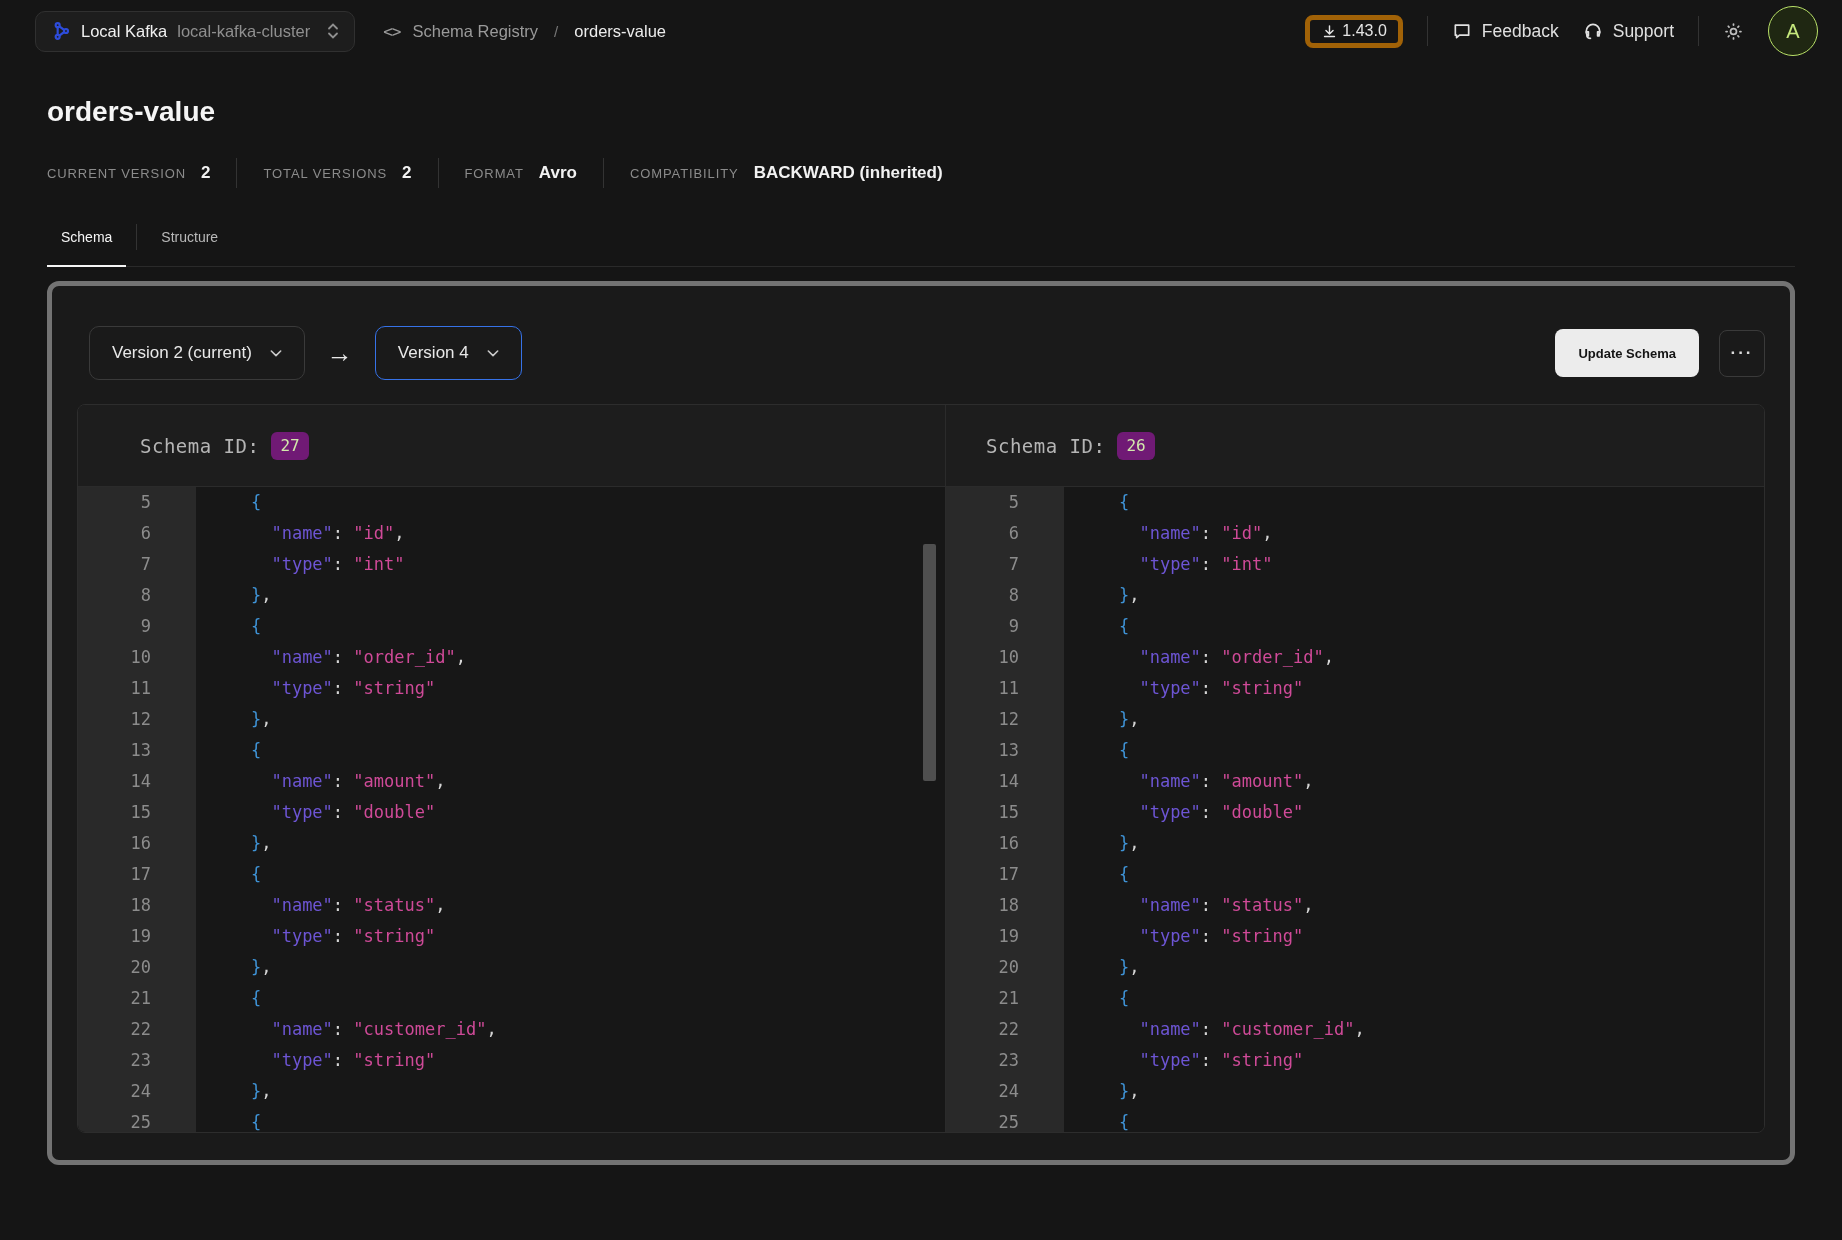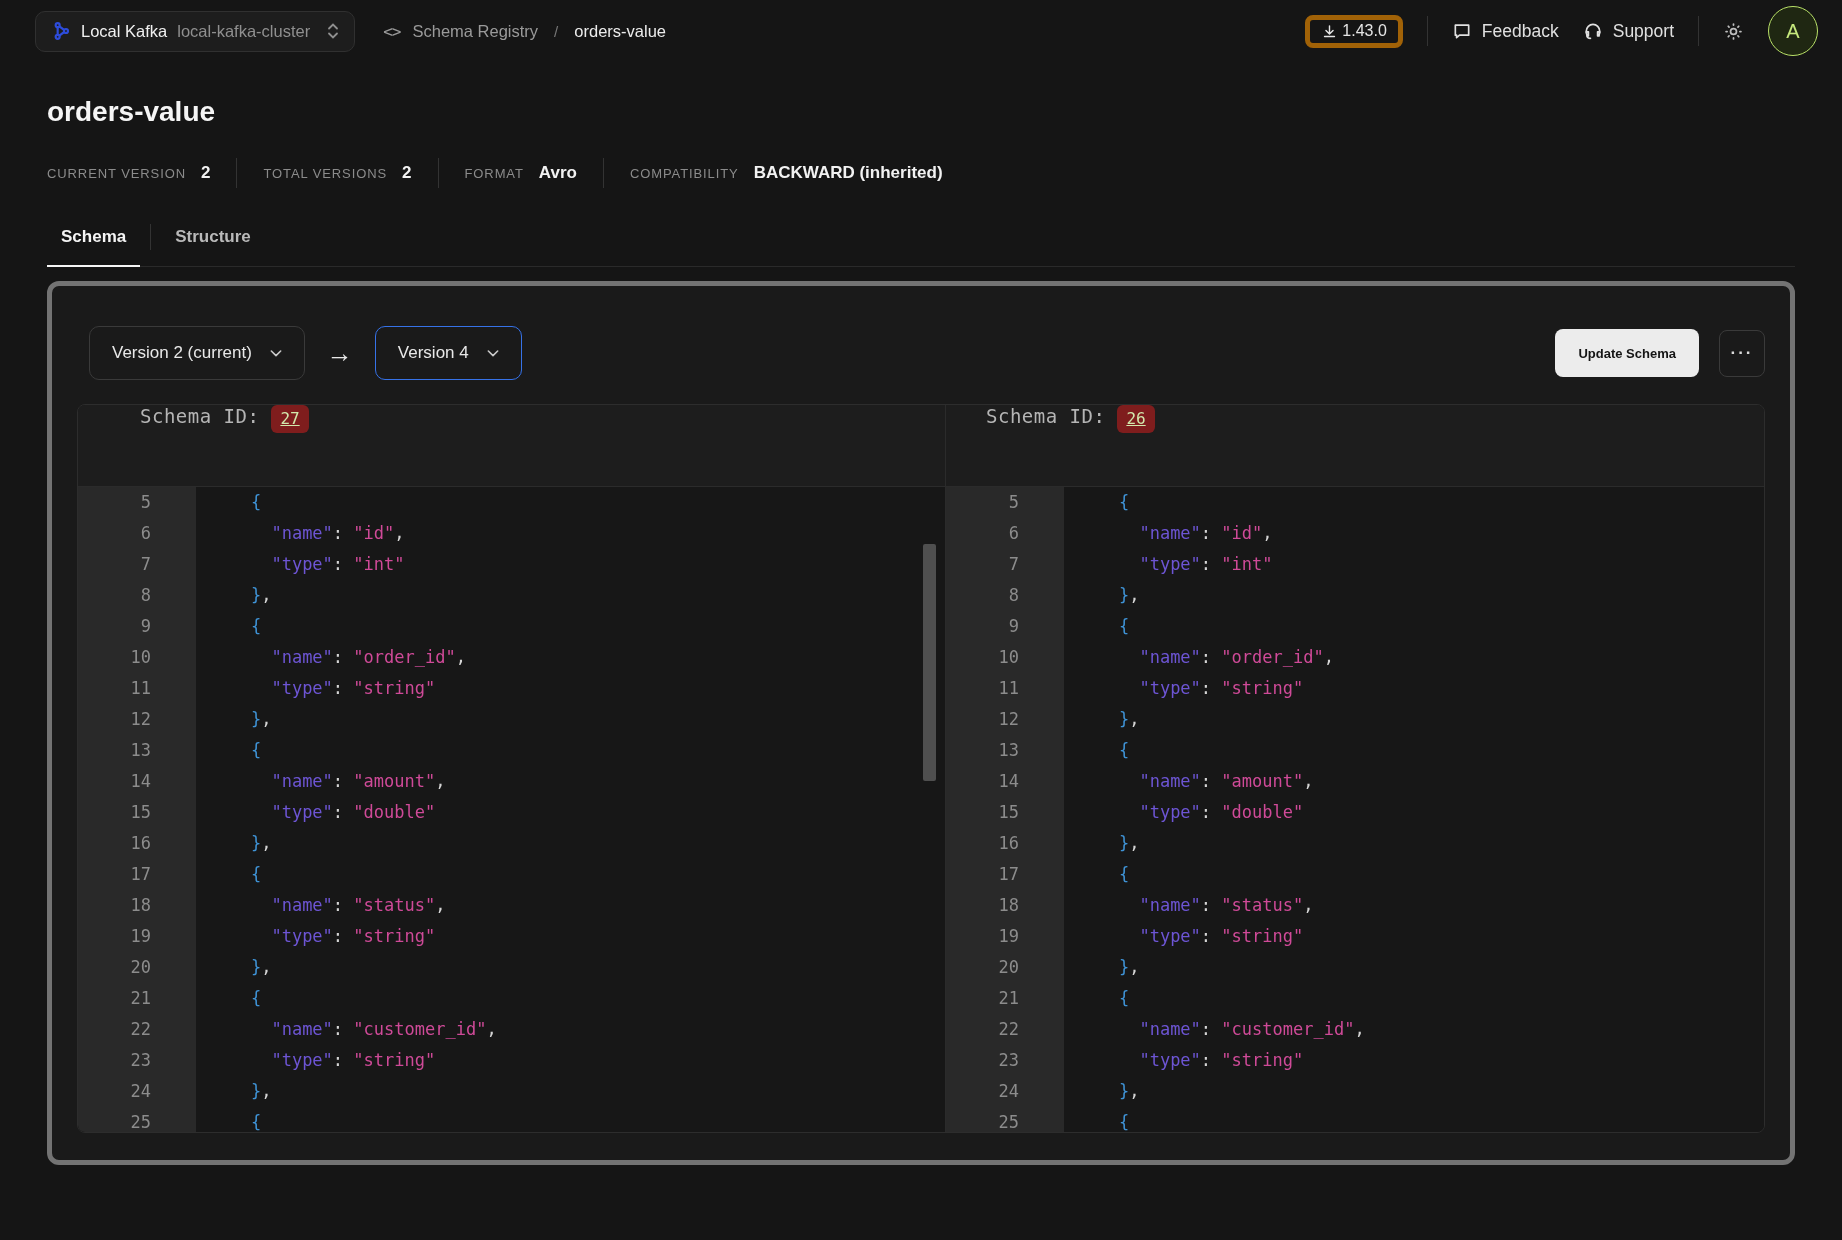--- a/index.html
+++ b/index.html
@@ -38,21 +38,21 @@
     display:flex; align-items:center; justify-content:center; cursor:pointer;
   }
   
   .page-title { margin:34px 47px 0; font-size:28px; font-weight:700; color:#f5f5f5; }
   .meta-row { display:flex; align-items:center; gap:26px; margin:30px 47px 0; height:30px; }
   .meta-item { display:flex; align-items:baseline; gap:15px; }
   .meta-label { font-size:13px; letter-spacing:0.9px; color:#8b8b8b; font-weight:500; }
   .meta-value { font-size:17px; font-weight:700; color:#f2f2f2; }
   .meta-div { width:1px; height:30px; background:#333; }
   .tabs-row { display:flex; align-items:stretch; margin:20px 47px 0; border-bottom:1px solid #2a2a2a; height:59px; }
-  .tab { display:flex; align-items:center; padding:0 14px; font-size:17px; cursor:pointer; position:relative;font-weight:bold; }
+  .tab { display:flex; align-items:center; padding:0 14px; font-size:14px; cursor:pointer; position:relative; }
   .tab.active { color:#f5f5f5; }
   .tab.active::after { content:""; position:absolute; left:0; right:0; bottom:-1px; height:2.5px; background:#f5f5f5; }
   .tab.inactive { color:#b9b9b9; }
   .tab-div { width:1px; background:#333; margin:16px 10px; }
   
   .card {
     margin:14px 47px 0; height:884px; background:#1a1a1a;
     border:5px solid #737373; border-radius:12px; overflow:hidden;
   }
   .toolbar { display:flex; align-items:center; padding:40px 25px 0 37px; height:94px; }
@@ -72,26 +72,26 @@
     width:46px; height:47px; margin-left:20px; border:1px solid #3a3a3a; border-radius:8px;
     background:transparent; color:#dadada; font-size:17px; font-weight:700; letter-spacing:2px; cursor:pointer;
   }
   
   .diff {
     margin:24px 25px 0; height:729px;
     border:1px solid #2d2d2d; border-radius:8px; overflow:hidden;
     font-family:"DejaVu Sans Mono", monospace;
   }
   .diff-header { display:grid; grid-template-columns:867px 1fr; height:82px; background:#1d1d1d; border-bottom:1px solid #2b2b2b; }
-  .diff-header-cell { display:flex; align-items:flex-start; padding-left:62px; }
+  .diff-header-cell { display:flex; align-items:center; padding-left:62px; }
   .diff-header-cell.right { padding-left:40px; border-left:1px solid #2b2b2b; }
   .schema-id-label { font-size:19px; color:#b5b5b5; letter-spacing:0.5px; }
   .schema-id-badge {
     margin-left:12px; padding:4px 9px 5px; border-radius:6px;
-    background:#7f1d1d; color:#d2e8ac; font-size:16px;text-decoration:underline;
+    background:#701a75; color:#d2e8ac; font-size:16px;
   }
   .diff-body { display:grid; grid-template-columns:867px 1fr; height:646px; }
   .code-panel { position:relative; display:flex; background:#171717; overflow:hidden; }
   .code-panel.right { border-left:1px solid #2b2b2b; }
   .gutter { width:118px; background:#292929; padding-right:45px; text-align:right; flex:none; }
   .ln { height:31px; line-height:31px; font-size:17px; color:#8c8c8c; }
   .code-col { padding-left:14px; flex:1; overflow:hidden; }
   .cl { height:31px; line-height:31px; font-size:17px; white-space:pre; }
   .tok-b { color:#3f93d6; }
   .tok-k { color:#6d55d4; }

